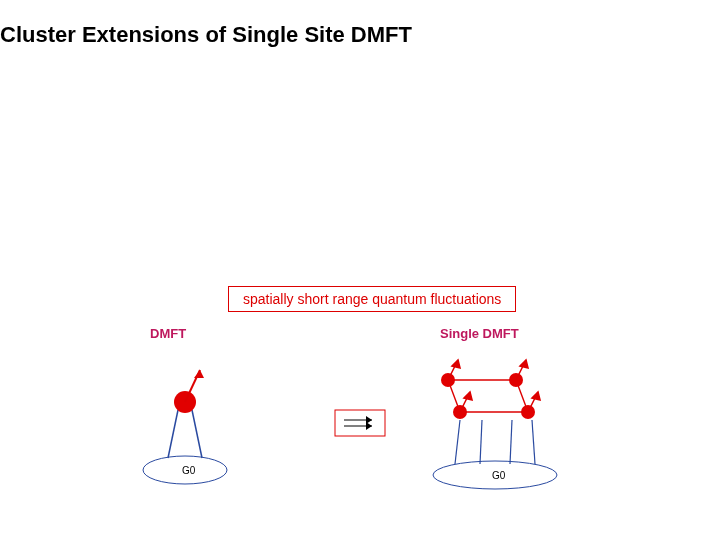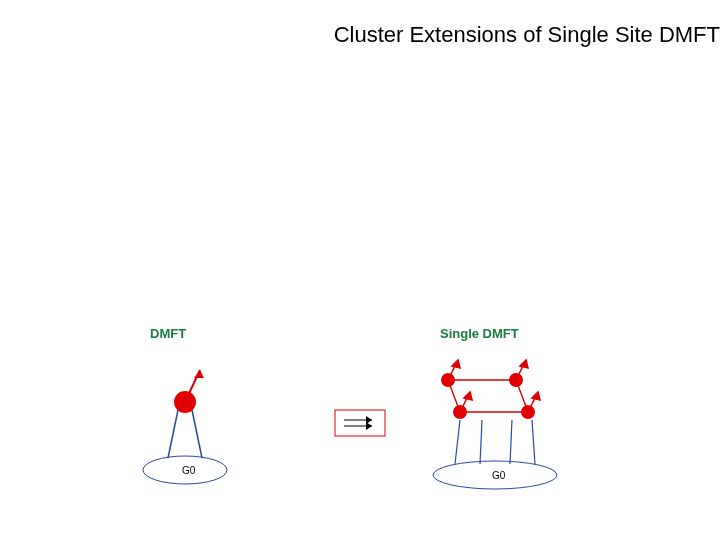--- a/index.html
+++ b/index.html
@@ -1,37 +1,38 @@
 <!DOCTYPE html>
 <html><head>
 <meta charset="utf-8">
 <style>
   html,body{margin:0;padding:0;width:720px;height:540px;background:#fff;font-family:Arial,Helvetica,sans-serif;color:#000;overflow:hidden}
   .slide{position:relative;width:720px;height:540px}
-  .title{position:absolute;left:0;right:0;top:22px;text-align:right;font-size:22px;font-weight:400}
+  .title{position:absolute;left:0;right:0;top:22px;text-align:left;font-size:22px;font-weight:700}
   .eq{position:absolute;left:52px;top:130px;font-family:'Times New Roman',serif;font-size:25px;font-style:italic;line-height:1.8}
   .eq .sig{font-style:normal}
   .eq sub{font-size:0.65em;font-style:italic}
   .eq .fn{font-style:normal}
   .dots{font-style:normal}
   .fig{position:absolute;left:110px;top:280px;width:500px;height:230px}
   .banner{position:absolute;left:118px;top:6px;border:1px solid #d00;color:#d00;font-size:14px;padding:4px 14px;font-family:Arial,sans-serif}
-  .collabel{position:absolute;font-size:13px;font-weight:700;font-family:Arial,sans-serif;color:#15803d}
+  .collabel{position:absolute;font-size:13px;font-weight:700;font-family:Arial,sans-serif;color:#be185d}
 </style>
 </head>
 <body>
 
 <div class="slide">
 
   <div class="title">Cluster Extensions of Single Site DMFT</div>
 
   <div class="eq">
   </div>
 
   <div class="fig">
+    <div class="banner">spatially short range quantum fluctuations</div>
     <div class="collabel" style="left:40px;top:46px">DMFT</div>
     <div class="collabel" style="left:330px;top:46px">Single DMFT</div>
 
     <svg width="500" height="230" style="position:absolute;left:0;top:0">
 
       <ellipse cx="75" cy="190" rx="42" ry="14" fill="none" stroke="#2a4aa0" stroke-width="1"></ellipse>
       <text x="72" y="194" font-size="10" fill="#000">G0</text>
 
       <line x1="58" y1="178" x2="68" y2="130" stroke="#2a4aa0" stroke-width="1.5"></line>
       <line x1="92" y1="178" x2="82" y2="130" stroke="#2a4aa0" stroke-width="1.5"></line>

